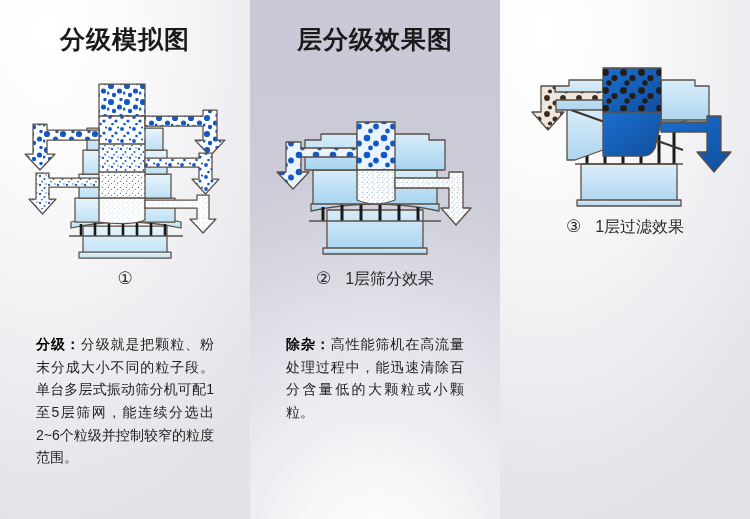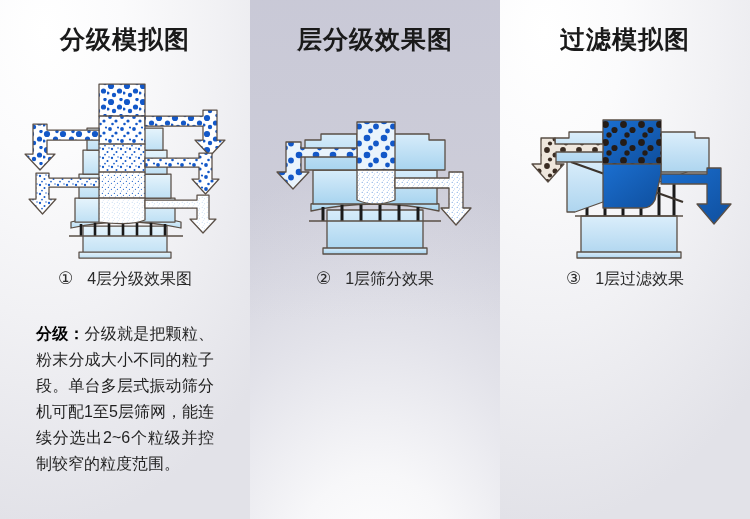--- a/index.html
+++ b/index.html
@@ -42,22 +42,22 @@
   }
   .fig svg{display:block;}
 
   .caption{
     margin-top:8px;font-size:16px;color:#2b2b2b;
     display:flex;align-items:center;gap:14px;line-height:1;
   }
   .cap-num{font-size:17px;color:#2b2b2b;}
 
   .desc{
-    margin-top:34px;width:178px;
-    font-size:16px;line-height:1.62;color:#1f1f1f;
+    margin-top:46px;width:178px;
+    font-size:14px;line-height:1.62;color:#1f1f1f;
     text-align:justify;text-justify:inter-ideograph;
   }
   .desc b{font-weight:bold;color:#000;}
 
   
 </style>
 </head>
 <body>
 
 <div class="board">
@@ -147,21 +147,20 @@
 
           <path d="M88 64 h-52 v-6 h-14 v30 h-8 l15 16 l15 -16 h-8 v-14 h52 z" fill="url(#pBigDots)"></path>
 
           <path d="M88 112 h-50 v-5 h-13 v26 h-7 l13.5 15 l13.5 -15 h-7 v-12 h50 z" fill="url(#pSmallDots)"></path>
         </g>
       </svg>
     </div>
 
     <div class="caption">
       <span class="cap-num">①</span>
-      <span>4层分级效果图</span>
     </div>
 
     <div class="desc">
       <b>分级：</b><span>分级就是把颗粒、粉末分成大小不同的粒子段。单台多层式振动筛分机可配1至5层筛网，能连续分选出2~6个粒级并控制较窄的粒度范围。</span>
     </div>
   </div>
 
   <div class="panel dark">
     <div class="p-title">层分级效果图</div>
 
@@ -215,24 +214,26 @@
           <path d="M134 112 h54 v-6 h14 v36 h8 l-15 17 l-15 -17 h8 v-20 h-54 z" fill="url(#p2Dust)"></path>
         </g>
       </svg>
     </div>
 
     <div class="caption">
       <span class="cap-num">②</span>
       <span>1层筛分效果</span>
     </div>
 
+    <div class="desc">
+      <b>除杂：</b><span>高性能筛机在高流量处理过程中，能迅速清除百分含量低的大颗粒或小颗粒。</span>
+    </div>
   </div>
 
   <div class="panel light">
-    <div class="p-title">过滤模拟图</div>
 
     <div class="fig">
       <svg width="228" height="196" viewBox="0 0 228 196">
         <defs>
           <linearGradient id="g3body" x1="0" y1="0" x2="0" y2="1">
             <stop offset="0" stop-color="#dbeefb"></stop>
               <stop offset="1" stop-color="#aed5ef"></stop>
           </linearGradient>
           <linearGradient id="g3slurry" x1="0" y1="0" x2="1" y2="1">
             <stop offset="0" stop-color="#1b6fd0"></stop>

